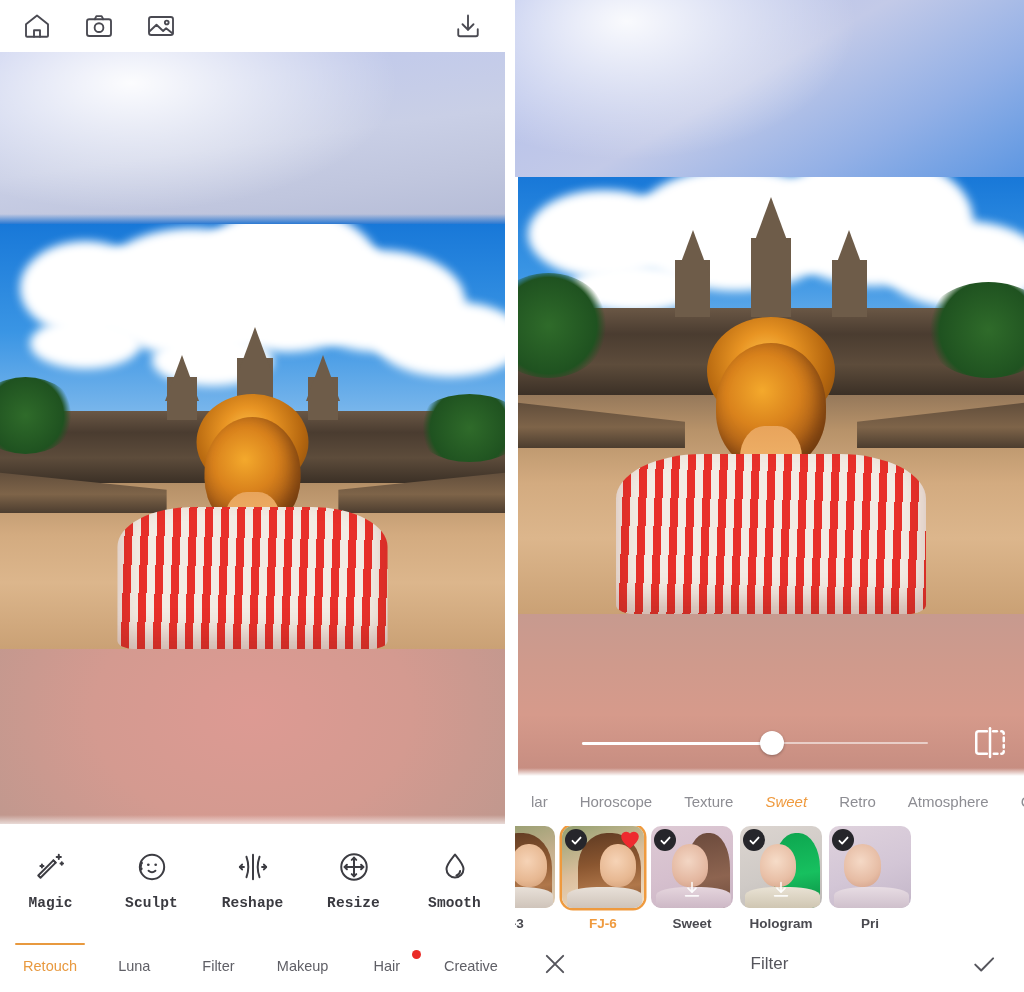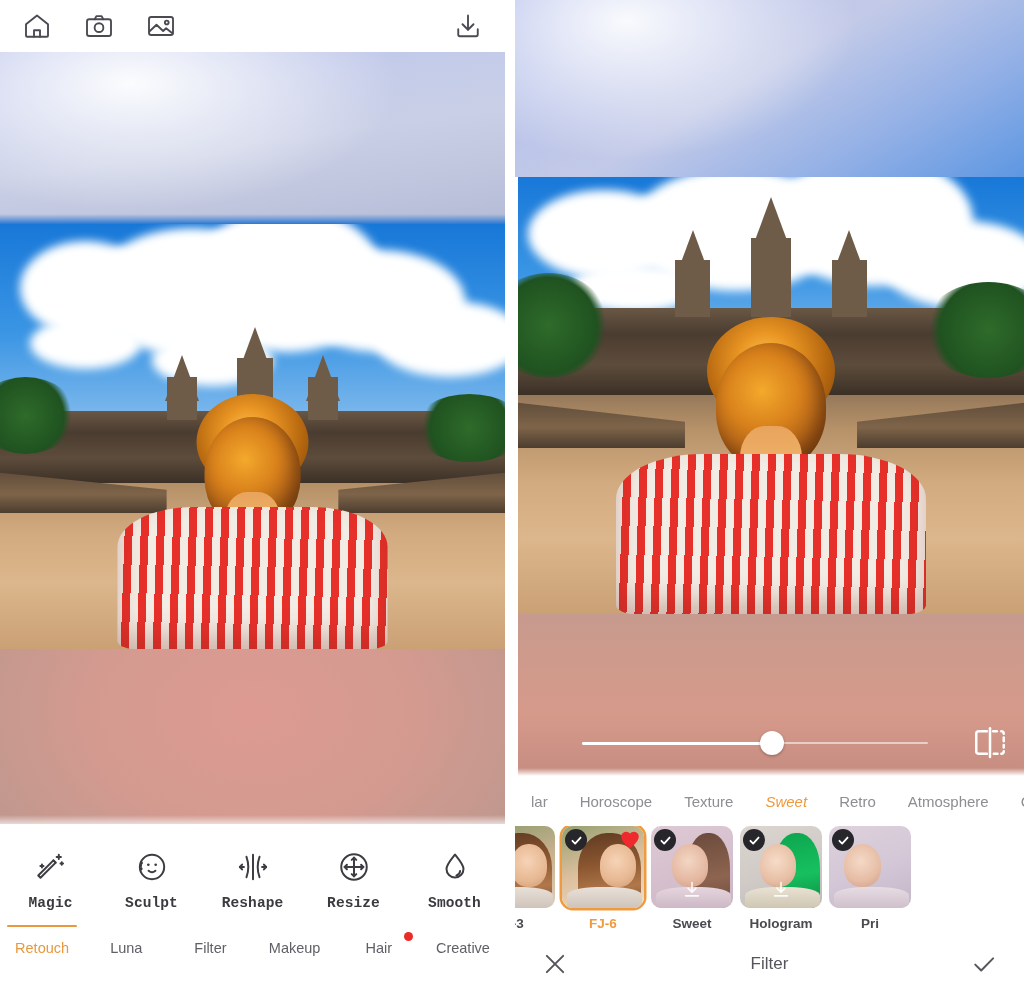--- a/index.html
+++ b/index.html
@@ -132,22 +132,22 @@
     background: #ffffff; display: flex; align-items: center; z-index: 6; font-family: Liberation Mono, monospace;
   }
   .tool {
     flex: 1; display: flex; flex-direction: column; align-items: center;
     justify-content: center; gap: 11px; cursor: pointer;
   }
   .tool .ic { width: 34px; height: 34px; color: #3c3c42; }
   .tool .lbl { font-size: 14.5px; color: #3a3a40; font-weight: 700; letter-spacing: .1px; }
 
   .tabs-row {
-    position: absolute; left: 0; bottom: 0; width: 505px; height: 56px;
-    background: #ffffff; display: flex; align-items: flex-start; z-index: 6;
+    position: absolute; left: 8px; bottom: 0; width: 505px; height: 56px;
+    background: #ffffff; display: flex; align-items: center; z-index: 6;
     border-top: 1px solid rgba(0,0,0,0.0);
   }
   .tab {
     flex: 1; text-align: center; font-size: 14.5px; color: #5f5f66;
     position: relative; cursor: pointer; padding-top: 3px;
   }
   .tab.active { color: #e8993f; }
   .tab.active:before {
     content:""; position:absolute; top:-12px; left:50%; transform:translateX(-50%);
     width: 70px; height: 2px; background: #e8993f; border-radius: 2px;

